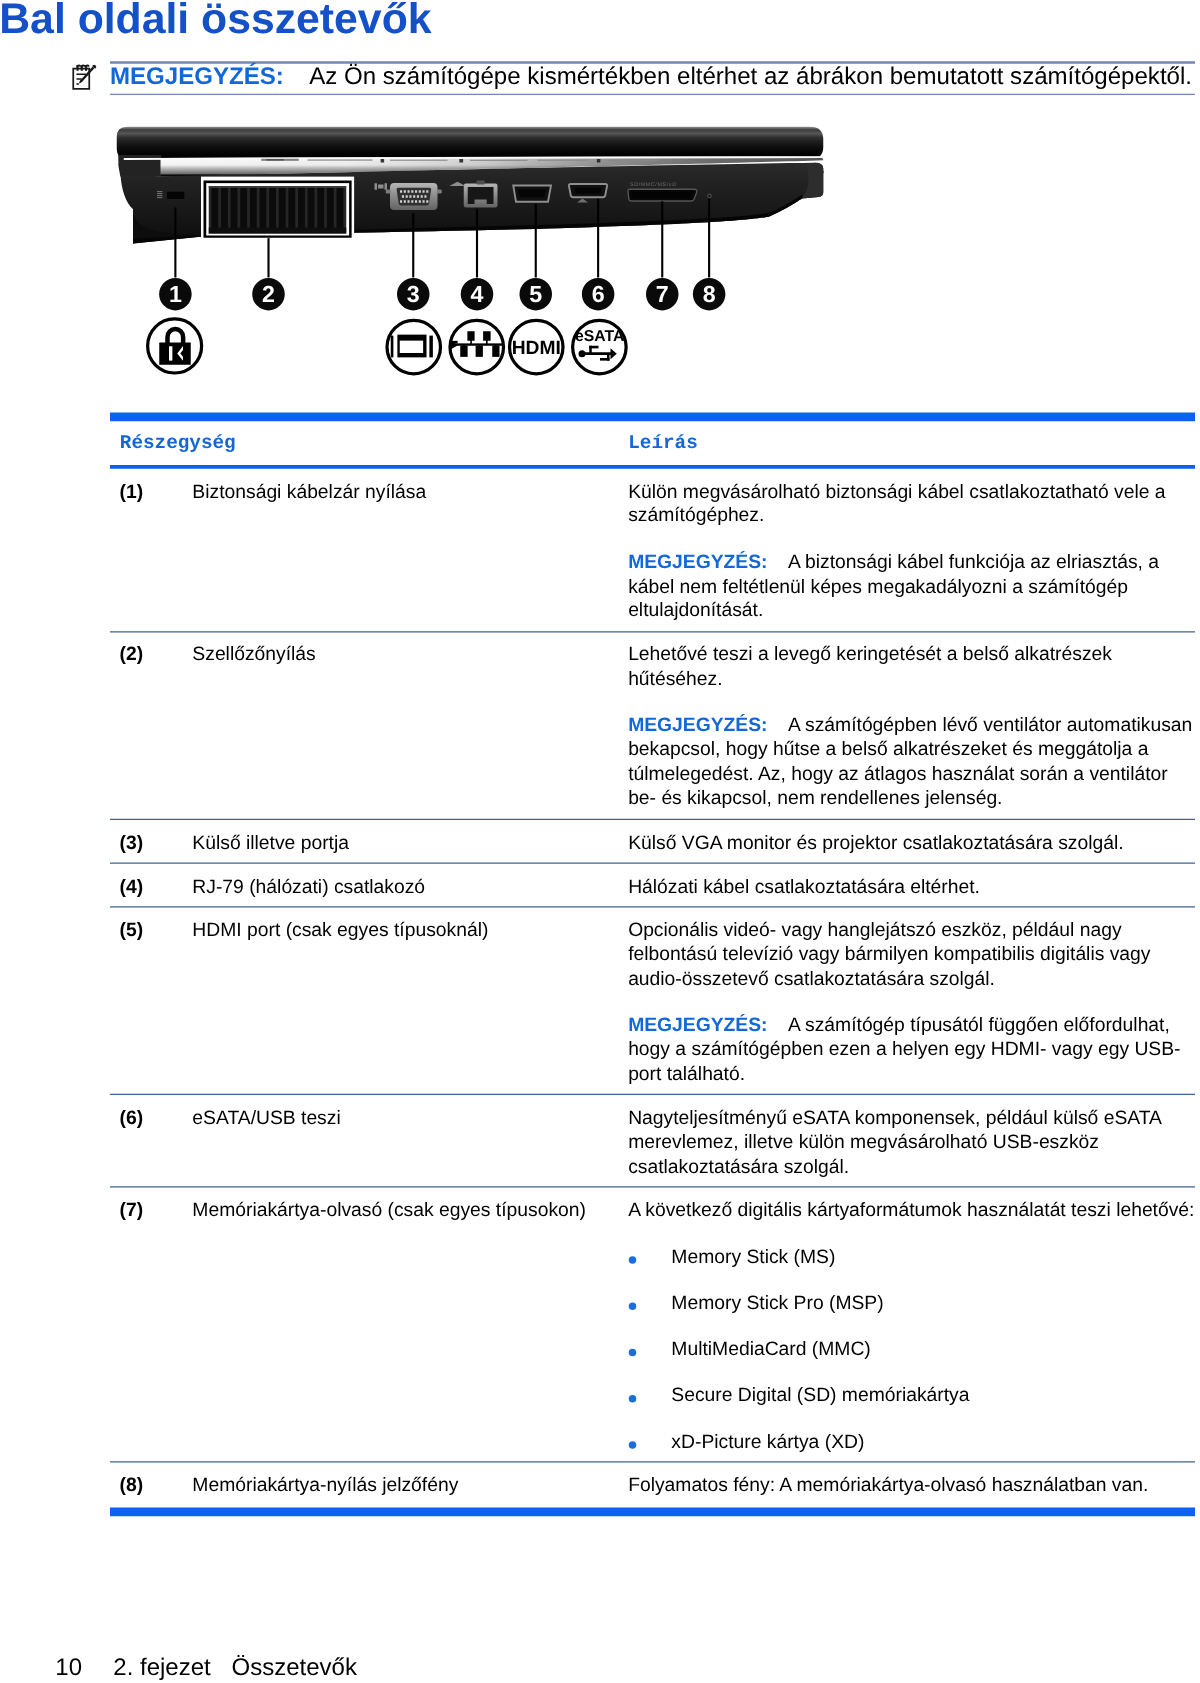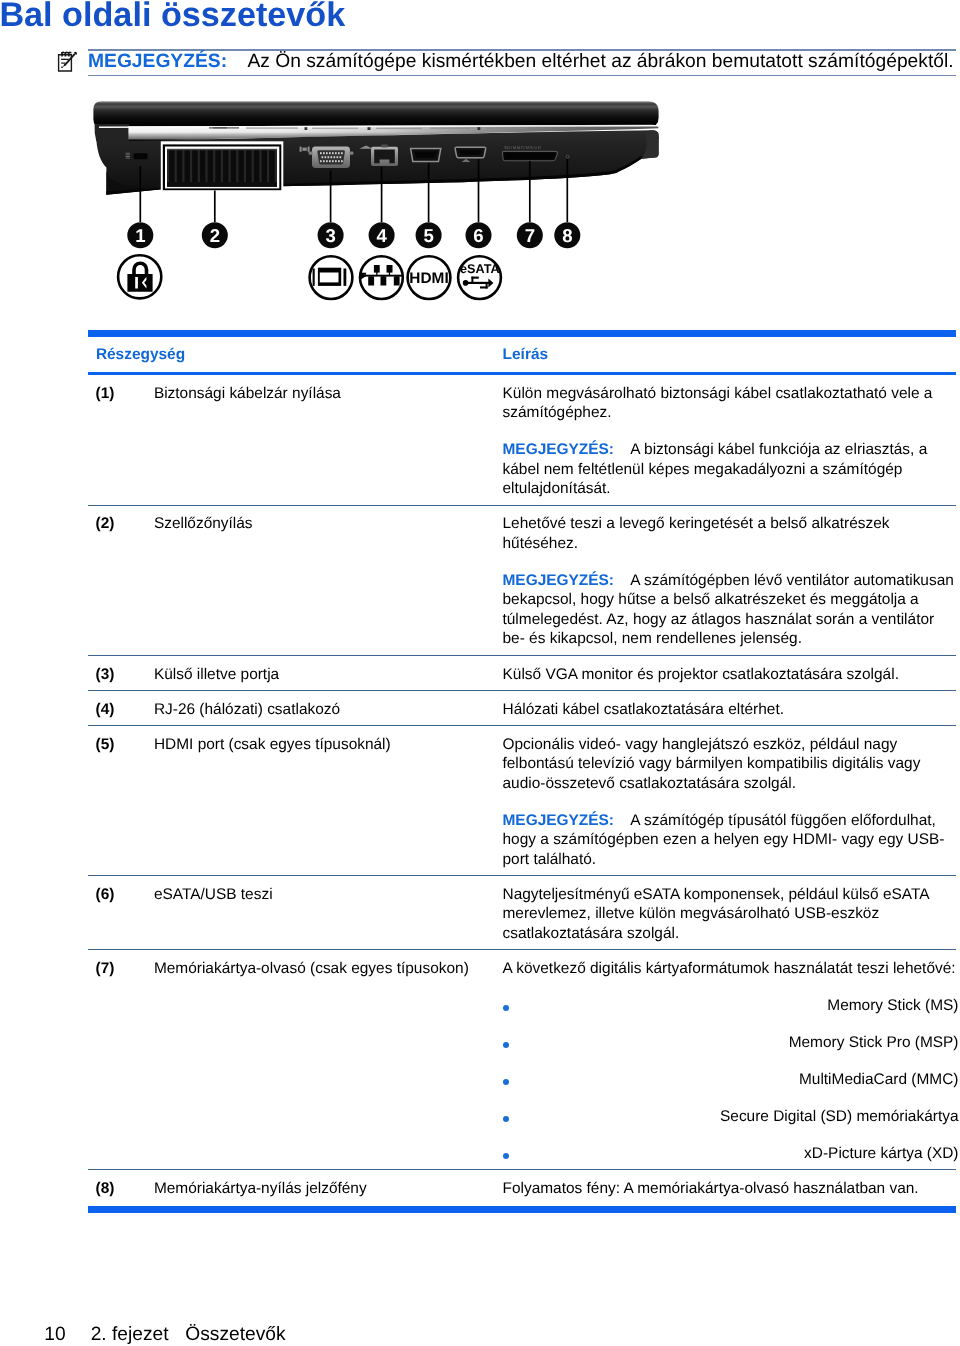--- a/index.html
+++ b/index.html
@@ -22,38 +22,38 @@
   .topnote b{color:#1268d8;font-weight:bold;}
   .noteicon{position:absolute;left:50px;top:50px;}
 
   
   .illus{position:absolute;left:0px;top:0px;}
 
   
   .tbl{position:absolute;left:88px;top:330.2px;width:868px;}
   .topbar{height:6.4px;background:#0a62ee;}
   .botbar{height:6.5px;background:#0a62ee;}
-  .hrow{height:35.45px;position:relative;border-bottom:3.75px solid #0a62ee;}
+  .hrow{height:35.45px;position:relative;border-bottom:3.75px solid #0a62ee;font-family:Liberation Mono, monospace;}
   .hrow div{position:absolute;font-size:15.45px;font-weight:bold;color:#1268d8;
             line-height:19.5px;top:8.8px;}
   .hrow .c1{left:7.9px;}
   .hrow .c3{left:414.6px;}
   .row{position:relative;border-bottom:1.25px solid #3f648f;
        padding-top:8.8px;padding-bottom:5.8px;}
   .row:last-child{border-bottom:none;padding-bottom:7.6px;}
   .num{position:absolute;left:7.6px;top:8.8px;font-size:15.45px;font-weight:bold;
        color:#000;line-height:19.5px;}
   .nm{position:absolute;left:65.9px;top:8.8px;font-size:15.45px;color:#000;
       line-height:19.5px;}
   .desc{margin-left:414.5px;width:456px;font-size:15.45px;line-height:19.5px;color:#000;}
   .desc p{margin:0;white-space:pre-wrap;}
   .desc p+p{margin-top:17.5px;}
   .desc b{color:#1268d8;font-weight:bold;}
   ul.cards{margin:0;padding:0;list-style:none;}
-  ul.cards li{position:relative;padding-left:34.6px;margin-top:17.5px;text-align:right;}
+  ul.cards li{position:relative;padding-left:34.6px;margin-top:17.5px;}
   ul.cards li .bu{position:absolute;left:0.5px;top:9.0px;width:6.2px;height:6.2px;
                   border-radius:50%;background:#1a6fd8;}
 
   
   .footer{position:absolute;left:0px;top:1324.4px;font-size:19.2px;
           line-height:21.45px;color:#000;white-space:nowrap;height:22px;}
   .footer span{position:absolute;top:0;padding-left:44px;}
   .footer .pg{left:0.3px;}
   .footer .ch{left:46.7px;}
   .footer .ti{left:141.3px;}
@@ -409,21 +409,21 @@
         </div>
         <div class="row">
           <div class="num">(3)</div>
           <div class="nm">Külső illetve portja</div>
           <div class="desc">
             <p>Külső VGA monitor és projektor csatlakoztatására szolgál.</p>
           </div>
         </div>
         <div class="row">
           <div class="num">(4)</div>
-          <div class="nm">RJ-26 (hálózati) csatlakozó</div>
+          <div class="nm">RJ-79 (hálózati) csatlakozó</div>
           <div class="desc">
             <p>Hálózati kábel csatlakoztatására eltérhet.</p>
           </div>
         </div>
         <div class="row">
           <div class="num">(5)</div>
           <div class="nm">HDMI port (csak egyes típusoknál)</div>
           <div class="desc">
             <p>Opcionális videó- vagy hanglejátszó eszköz, például nagy felbontású televízió vagy bármilyen kompatibilis digitális vagy audio-összetevő csatlakoztatására szolgál.</p>
             <p><b>MEGJEGYZÉS:</b>    A számítógép típusától függően előfordulhat, hogy a számítógépben ezen a helyen egy HDMI- vagy egy USB-port található.</p>

